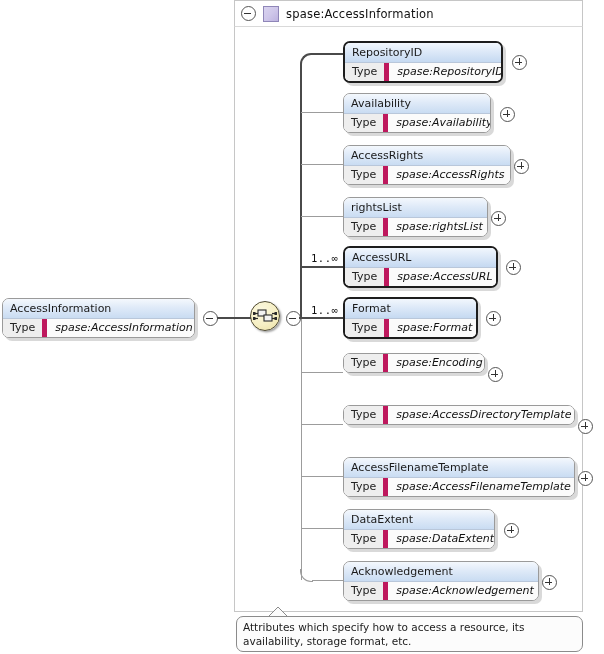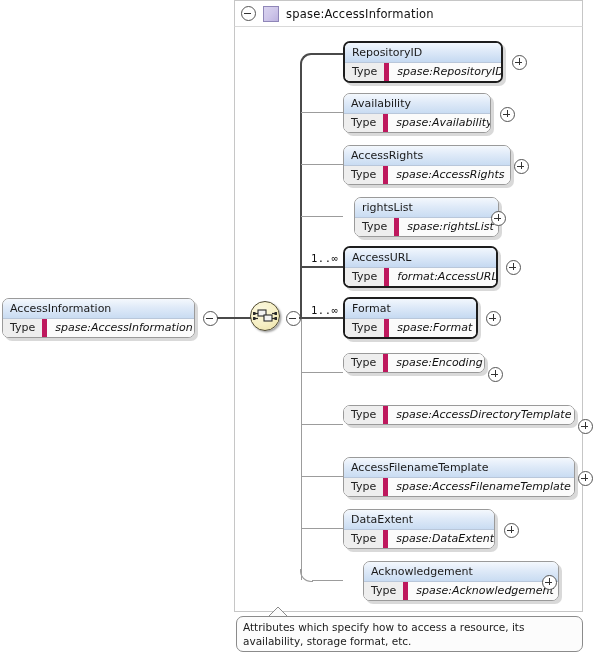--- a/index.html
+++ b/index.html
@@ -215,39 +215,39 @@
     <div class="frame">
       <div class="name-row">AccessRights</div>
       <div class="type-row">
         <div class="type-label">Type</div>
         <div class="type-value">spase:AccessRights</div>
       </div>
     </div>
   </div>
   <span class="toggle plus box-plus" style="left:514px;top:159px;"></span>
 
-  <div class="ebox" style="left:343px;top:197px;width:145px;margin-left:11px;">
+  <div class="ebox" style="left:343px;top:197px;width:145px;">
     <div class="shadow"></div>
     <div class="frame">
       <div class="name-row">rightsList</div>
       <div class="type-row">
         <div class="type-label">Type</div>
         <div class="type-value">spase:rightsList</div>
       </div>
     </div>
   </div>
   <span class="toggle plus box-plus" style="left:491px;top:211px;"></span>
 
   <div class="ebox required" style="left:343px;top:246px;width:155px;">
     <div class="shadow"></div>
     <div class="frame">
       <div class="name-row">AccessURL</div>
       <div class="type-row">
         <div class="type-label">Type</div>
-        <div class="type-value">format:AccessURL</div>
+        <div class="type-value">spase:AccessURL</div>
       </div>
     </div>
   </div>
   <span class="toggle plus box-plus" style="left:506px;top:260px;"></span>
 
   <div class="ebox required" style="left:343px;top:297px;width:135px;">
     <div class="shadow"></div>
     <div class="frame">
       <div class="name-row">Format</div>
       <div class="type-row">
@@ -297,21 +297,21 @@
     <div class="frame">
       <div class="name-row">DataExtent</div>
       <div class="type-row">
         <div class="type-label">Type</div>
         <div class="type-value">spase:DataExtent</div>
       </div>
     </div>
   </div>
   <span class="toggle plus box-plus" style="left:504px;top:523px;"></span>
 
-  <div class="ebox" style="left:343px;top:561px;width:196px;margin-left:20px;">
+  <div class="ebox" style="left:343px;top:561px;width:196px;">
     <div class="shadow"></div>
     <div class="frame">
       <div class="name-row">Acknowledgement</div>
       <div class="type-row">
         <div class="type-label">Type</div>
         <div class="type-value">spase:Acknowledgement</div>
       </div>
     </div>
   </div>
   <span class="toggle plus box-plus" style="left:542px;top:575px;"></span>

